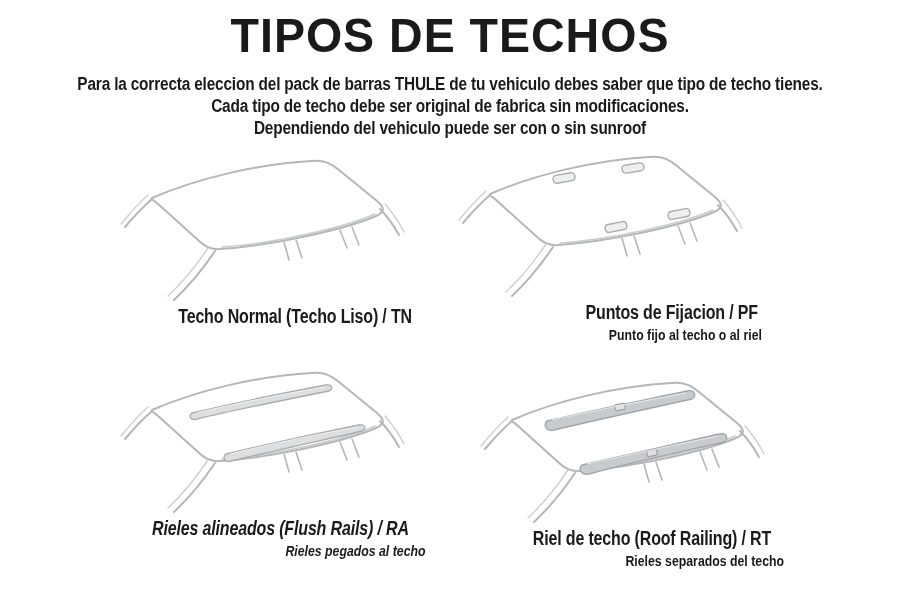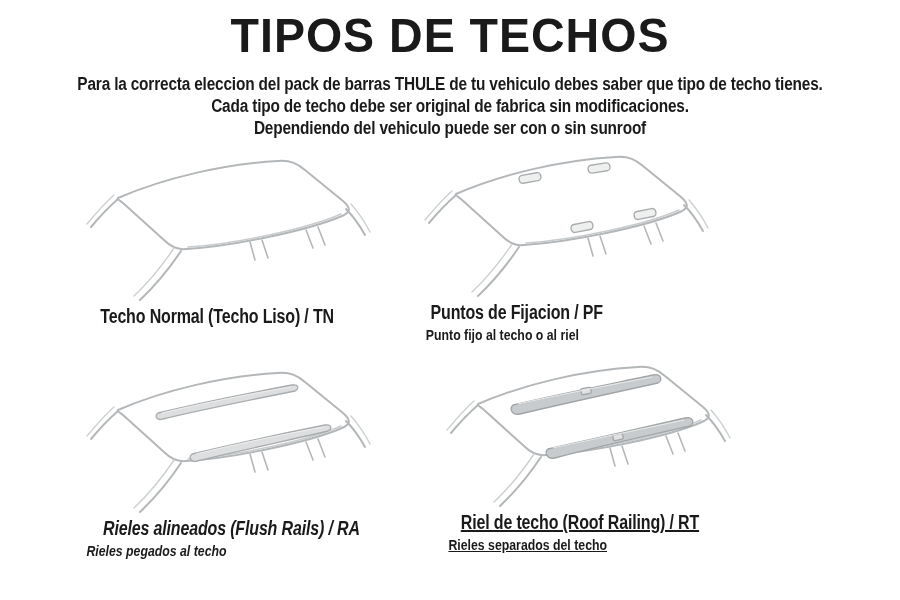--- a/index.html
+++ b/index.html
@@ -21,26 +21,26 @@
   .intro {
     position: absolute; top: 73px; left: 0; width: 900px;
     text-align: center;
     font-size: 17.5px; font-weight: 700; line-height: 22px;
     letter-spacing: -0.2px;
     transform: scaleX(0.88); transform-origin: 50% 0;
   }
   .intro div { white-space: nowrap; }
   .cell {
     position: absolute; width: 370px;
-    display: flex; flex-direction: column; align-items: flex-start;
+    display: flex; flex-direction: column; align-items: flex-end;
   }
   .cell-tn { left: 71px;  top: 152px; }
   .cell-pf { left: 409px; top: 148px; }
   .cell-ra { left: 71px;  top: 364px; font-style: italic; }
-  .cell-rt { left: 431px; top: 358px; text-decoration: underline; }
+  .cell-rt { left: 431px; top: 374px; }
   .art { width: 336px; height: 152px; display: block; }
   .label {
     font-size: 20px; font-weight: 700; letter-spacing: -0.2px;
     margin-top: 1px; white-space: nowrap;
     transform: scaleX(0.80);
   }
   .sublabel {
     font-size: 15px; font-weight: 700;
     margin-top: 2px; white-space: nowrap;
     transform: scaleX(0.82);

